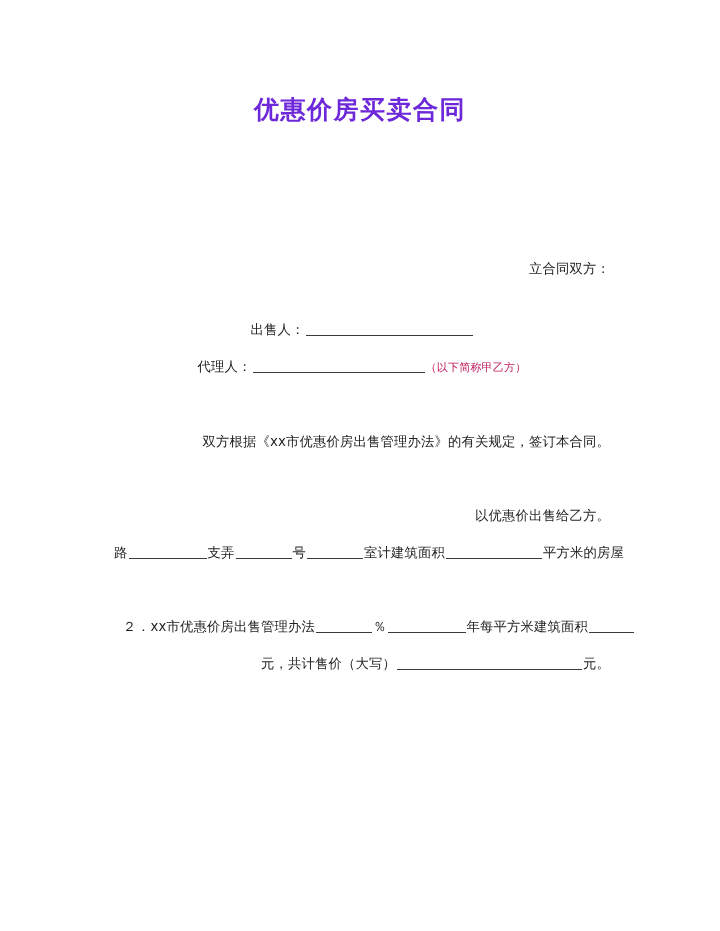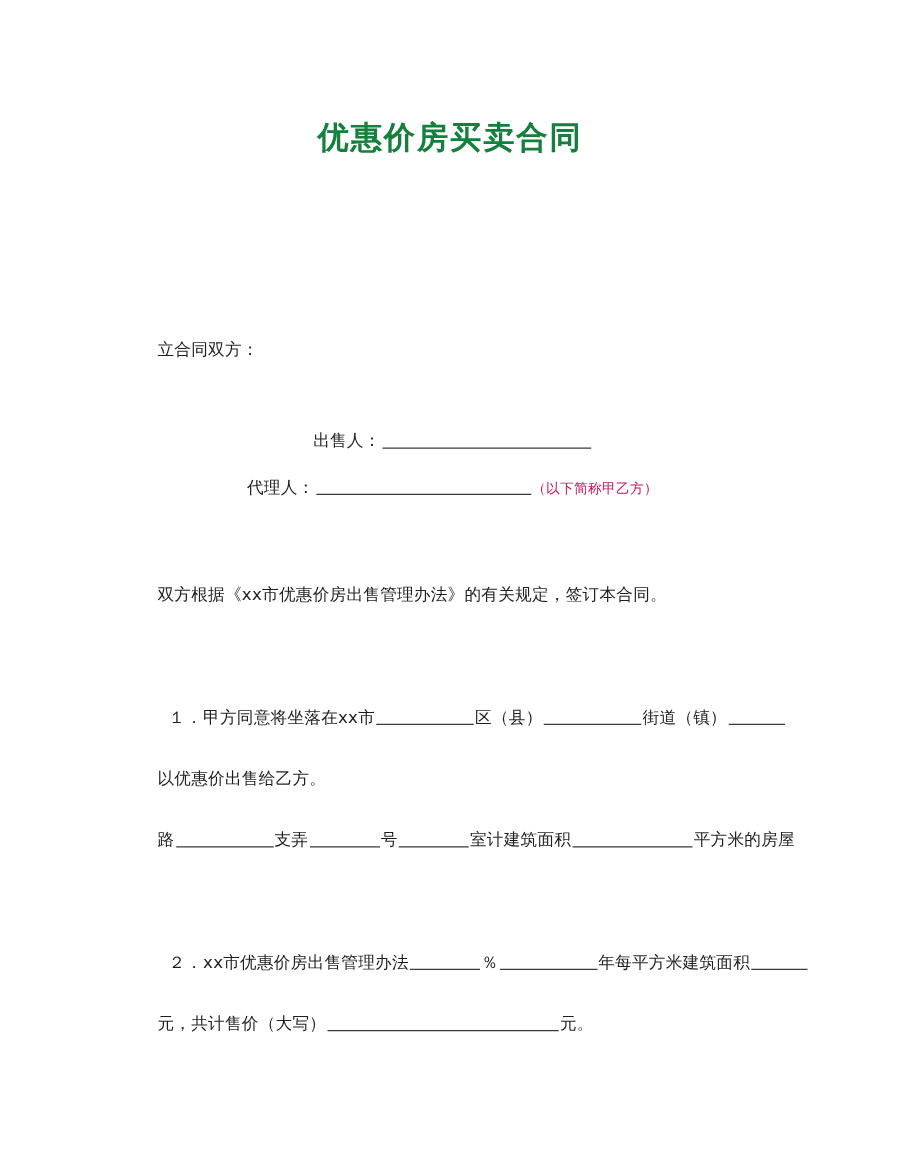--- a/index.html
+++ b/index.html
@@ -28,39 +28,40 @@
   .doc-title {
     position: absolute;
     top: 78px;
     left: 0;
     width: 720px;
     text-align: center;
     font-family: "DejaVu Serif", "Liberation Serif", serif;
     font-weight: 700;
     font-size: 25px;
     letter-spacing: 1.5px;
-    color: #15803d;
+    color: #6d28d9;
     line-height: 1.2;
   }
 
   
   .body-block {
     position: absolute;
     left: 114px;
     top: 250px;
     width: 496px;
     font-size: 13.3px;
     line-height: 37px;
     color: #1e1e1e;
     letter-spacing: 0.2px;
   }
 
   .para {
-    margin: 12px;
+    margin: 0;
     white-space: nowrap;
+    text-align: right;
   }
 
   .spacer-sm { height: 24px; }
   .spacer-md { height: 37px; }
 
   
   .line-row {
     display: flex;
     align-items: baseline;
     justify-content: center;
@@ -128,21 +129,20 @@
 
 
     <div class="spacer-md"></div>
 
     <p class="para">双方根据《xx市优惠价房出售管理办法》的有关规定，签订本合同。</p>
 
     <div class="spacer-md"></div>
 
     <div id="clauses-container">
         <div>
-          <p class="para"><span>&nbsp;&nbsp;</span><span class="num-label">１．</span><span>甲方同意将坐落在xx市</span><span class="blank b-md"></span><span>区（县）</span><span class="blank b-md"></span><span>街道（镇）</span><span class="blank b-xs"></span></p>
           <p class="para"><span>以优惠价出售给乙方。</span></p>
           <p class="para"><span>路</span><span class="blank b-md"></span><span>支弄</span><span class="blank b-sm"></span><span>号</span><span class="blank b-sm"></span><span>室计建筑面积</span><span class="blank b-lg"></span><span>平方米的房屋</span></p>
           <div class="spacer-md"></div>
         </div>
         <div>
           <p class="para"><span>&nbsp;&nbsp;</span><span class="num-label">２．</span><span>xx市优惠价房出售管理办法</span><span class="blank b-sm"></span><span>％</span><span class="blank b-md"></span><span>年每平方米建筑面积</span><span class="blank b-xs"></span></p>
           <p class="para"><span>元，共计售价（大写）</span><span class="blank b-xl"></span><span>元。</span></p>
           <div class="spacer-md"></div>
         </div>
       </div>

